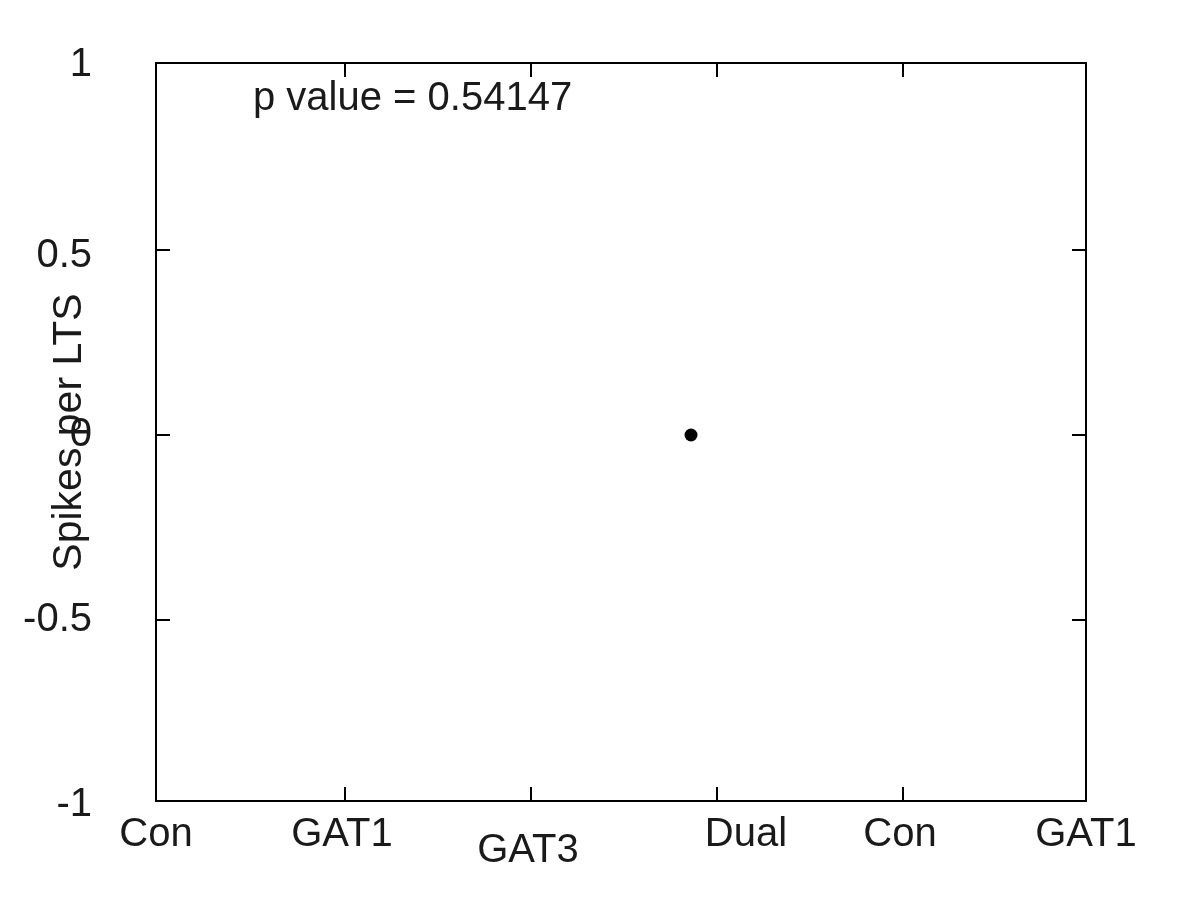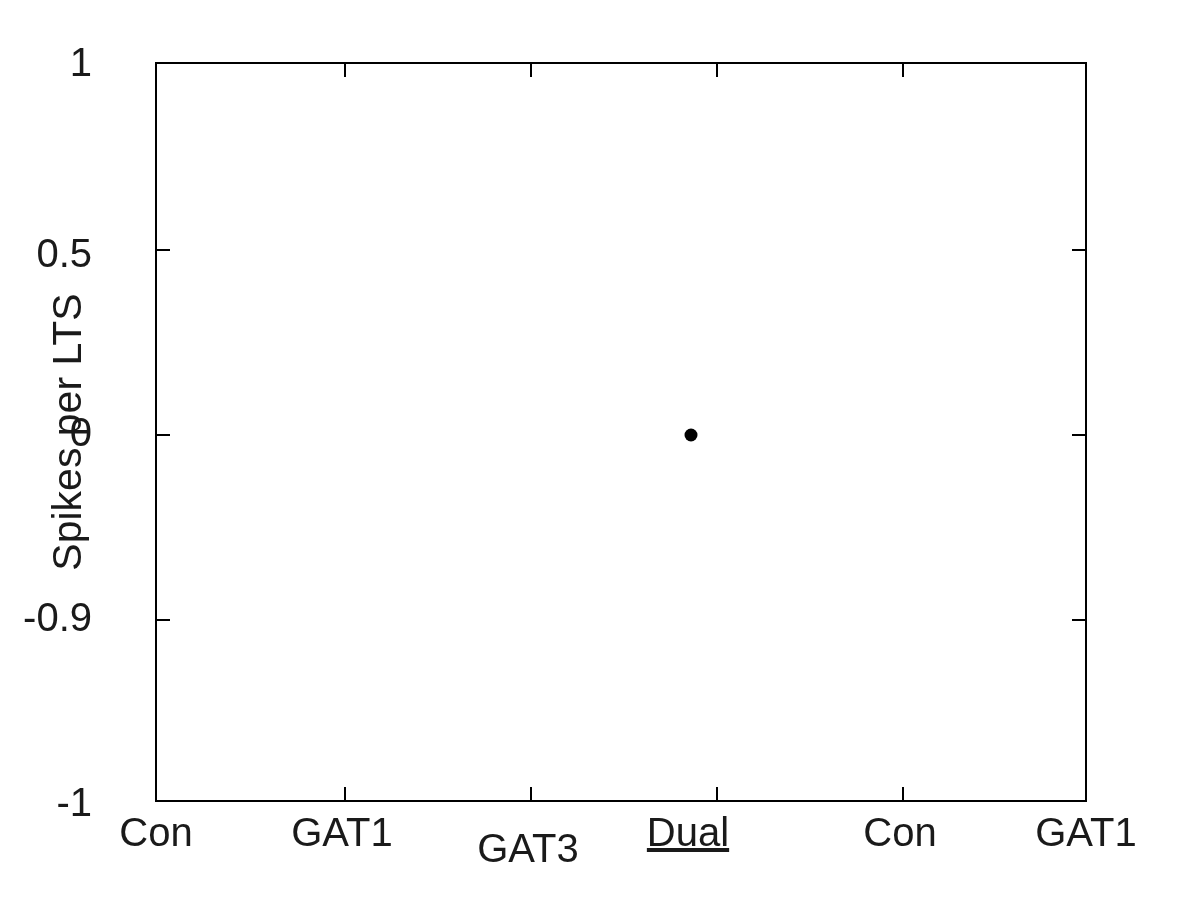--- a/index.html
+++ b/index.html
@@ -109,32 +109,33 @@
 </head>
 <body>
 
 <div id="figure">
 
   <div id="y-axis-title">Spikes per LTS</div>
 
   <div class="ylabel-tick" style="top: 42px;">1</div>
   <div class="ylabel-tick" style="top: 227px; margin-top: 6px;">0.5</div>
   <div class="ylabel-tick" style="top: 412px;">0</div>
-  <div class="ylabel-tick" style="top: 597px;">-0.9</div>
+  <div class="ylabel-tick" style="top: 597px;">-0.5</div>
   <div class="ylabel-tick" style="top: 782px;">-1</div>
 
   <div class="xlabel-tick" style="left: 156px;">Con</div>
   <div class="xlabel-tick" style="left: 342px;">GAT1</div>
   <div class="xlabel-tick" style="left: 528px; margin-top: 16px;">GAT3</div>
-  <div class="xlabel-tick" style="left: 688px; text-decoration: underline;">Dual</div>
+  <div class="xlabel-tick" style="left: 746px;">Dual</div>
   <div class="xlabel-tick" style="left: 900px;">Con</div>
   <div class="xlabel-tick" style="left: 1086px;">GAT1</div>
 
   <div id="plot-area">
 
+    <div id="p-value-annotation">p value = 0.54147</div>
 
     <div class="tick-y-left" style="top: 185px;"></div>
     <div class="tick-y-left" style="top: 370px;"></div>
     <div class="tick-y-left" style="top: 555px;"></div>
     <div class="tick-y-right" style="top: 185px;"></div>
     <div class="tick-y-right" style="top: 370px;"></div>
     <div class="tick-y-right" style="top: 555px;"></div>
 
     <div class="tick-x-bottom" style="left: 187px;"></div>
     <div class="tick-x-bottom" style="left: 373px;"></div>

